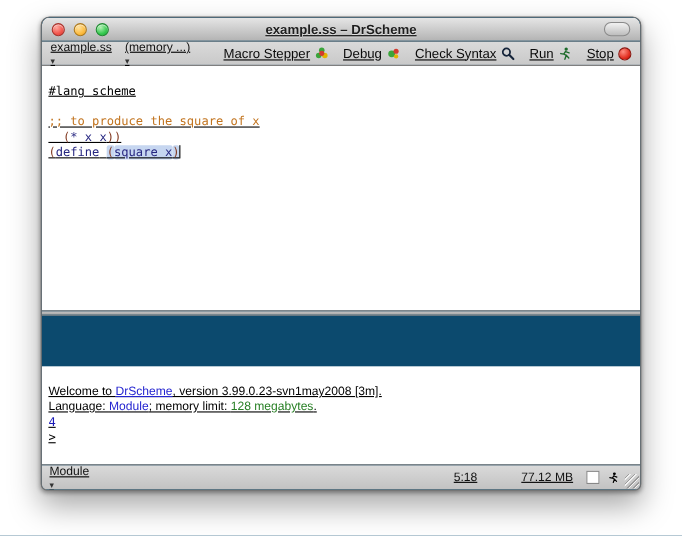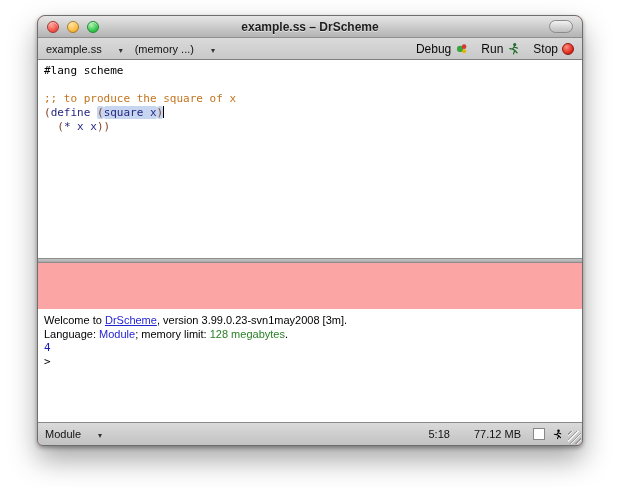--- a/index.html
+++ b/index.html
@@ -5,21 +5,21 @@
   html,body{margin:0;padding:0;}
   body{
     width:620px;height:487px;position:relative;overflow:hidden;
     background:#ffffff;
     font-family:"Liberation Sans", sans-serif;
   }
   .window{
     position:absolute;left:37px;top:15px;width:546px;height:431px;
     border:1px solid #6e6e6e;border-radius:8px 8px 6px 6px;
     box-shadow:0 2px 4px rgba(0,0,0,.35), 0 14px 28px rgba(0,0,0,.35);
-    display:flex;flex-direction:column;background:#fca5a5;box-sizing:border-box;overflow:hidden;
+    display:flex;flex-direction:column;background:#0c4a6e;box-sizing:border-box;overflow:hidden;text-decoration:underline;
   }
   
   .titlebar{
     flex:none;height:21px;position:relative;
     background:linear-gradient(#e6e6e6,#cfcfcf 45%,#b3b3b3);
     border-bottom:1px solid #8e8e8e;
     display:flex;align-items:center;justify-content:center;
     border-radius:7px 7px 0 0;
   }
   .lights{position:absolute;left:9px;top:0;bottom:0;display:flex;align-items:center;gap:8px;}
@@ -30,28 +30,28 @@
   .title{font-size:12px;font-weight:bold;color:#1d1d1d;text-shadow:0 1px 0 rgba(255,255,255,.55);}
   .toolbar-toggle{position:absolute;right:9px;top:4px;width:24px;height:13px;border-radius:7px;
     background:linear-gradient(#f2f2f2,#bdbdbd);border:1px solid #8a8a8a;box-sizing:border-box;}
   
   .toolbar{
     flex:none;height:21px;background:linear-gradient(#dadada,#c9c9c9);
     border-bottom:1px solid #7f7f7f;
     display:flex;align-items:center;padding:0 8px;font-size:11px;color:#111;
   }
   .tb-left{display:flex;align-items:center;gap:12px;}
-  .dropdown{display:flex;align-items:flex-end;gap:17px;cursor:default;white-space:nowrap;}
+  .dropdown{display:flex;align-items:flex-start;gap:3px;cursor:default;white-space:nowrap;flex-direction:column;}
   .arrow{font-size:8px;color:#333;line-height:1;}
   .tb-right{margin-left:auto;display:flex;align-items:center;gap:13px;font-size:12px;color:#0a0a0a;}
   .tb-btn{display:flex;align-items:center;gap:4px;white-space:nowrap;cursor:default;}
   .tb-btn svg,.tb-btn .dot{display:block;}
   .dot{width:12px;height:12px;border-radius:50%;background:radial-gradient(circle at 35% 30%,#ff8d80,#e02a1c 65%,#a81409);border:1px solid #8e1710;box-sizing:border-box;}
   
-  .editor{background:#fff;padding:4px 6px;overflow:hidden;}
+  .editor{background:#fff;padding:16px 6px;overflow:hidden;}
   .defs{flex:none;height:190px;}
   .splitter{flex:none;height:5px;background:linear-gradient(#c4c4c4,#a9a9a9);border-top:1px solid #8c8c8c;border-bottom:1px solid #8c8c8c;box-sizing:border-box;}
   .inter{flex:1;margin-top:46px;}
   .mono{font-family:"DejaVu Sans Mono", monospace;font-size:11px;line-height:14px;white-space:pre;min-height:14px;}
   .sans{font-family:"Liberation Sans", sans-serif;font-size:11px;line-height:14px;white-space:pre;min-height:14px;}
   .seg.plain{color:#000;}
   .seg.comment{color:#c2741f;}
   .seg.paren{color:#843c24;}
   .seg.ident{color:#262680;}
   .seg.const{color:#298026;}
@@ -60,21 +60,21 @@
   .seg.blue{color:#2525d0;}
   .seg.green{color:#298026;}
   .seg.hl{background:#c6d6f0;border-radius:2px;}
   .seg.caret{display:inline-block;width:0;border-left:1px solid #000;height:12px;vertical-align:-2px;}
   
   .statusbar{
     flex:none;height:22px;background:linear-gradient(#dadada,#c2c2c2);
     border-top:1px solid #8a8a8a;
     display:flex;align-items:center;padding:0 7px;font-size:11px;color:#111;position:relative;
   }
-  .pos{margin-left:auto;margin-right:24px;}
+  .pos{margin-left:auto;margin-right:40px;}
   .mem{margin-right:12px;}
   .gc-box{width:12px;height:12px;background:#fff;border:1px solid #888;box-sizing:border-box;margin-right:7px;}
   .runner{margin-right:12px;display:flex;align-items:center;}
   .grip{position:absolute;right:1px;bottom:1px;width:13px;height:13px;
     background:repeating-linear-gradient(135deg,rgba(0,0,0,0) 0 2px,#9a9a9a 2px 3px,#f2f2f2 3px 4px);}
 </style>
 </head>
 <body>
 
 <div class="window">
@@ -95,26 +95,46 @@
         <span>example.ss</span>
         <span class="arrow">▾</span>
       </div>
       <div class="dropdown">
         <span>(memory ...)</span>
         <span class="arrow">▾</span>
       </div>
     </div>
     <div class="tb-right">
       <div class="tb-btn">
+        <span>Macro Stepper</span>
+        <span>
+            <svg width="13" height="13" viewBox="0 0 14 14">
+              <circle cx="7" cy="4" r="2.7" fill="#3aa53a"></circle>
+              <circle cx="4" cy="9" r="2.7" fill="#3aa53a"></circle>
+              <circle cx="10" cy="9" r="2.7" fill="#e2b300"></circle>
+              <circle cx="7" cy="7" r="2.5" fill="#d23b2f"></circle>
+            </svg>
+          </span>
+      </div>
+      <div class="tb-btn">
         <span>Debug</span>
         <span>
             <svg width="13" height="13" viewBox="0 0 14 14">
               <circle cx="5.5" cy="7.5" r="3.4" fill="#3aa53a"></circle>
               <circle cx="9.8" cy="5" r="2.5" fill="#d23b2f"></circle>
               <circle cx="9.8" cy="10" r="2.1" fill="#e2b300"></circle>
+            </svg>
+          </span>
+      </div>
+      <div class="tb-btn">
+        <span>Check Syntax</span>
+        <span>
+            <svg width="13" height="13" viewBox="0 0 14 14">
+              <circle cx="5.8" cy="5.8" r="3.6" fill="none" stroke="#15243a" stroke-width="1.7"></circle>
+              <line x1="8.7" y1="8.7" x2="12.6" y2="12.6" stroke="#15243a" stroke-width="2.1" stroke-linecap="round"></line>
             </svg>
           </span>
       </div>
       <div class="tb-btn">
         <span>Run</span>
         <span>
             <svg width="13" height="14" viewBox="0 0 16 16">
               <circle cx="9.5" cy="2.6" r="1.9" fill="#1c6b2a"></circle>
               <path d="M9 5 L6.8 8.2 L9.6 9.6 L8 14 M6.8 8.2 L3.4 7.6 M9.6 5.8 L12.8 6.9 M9.6 9.6 L12.4 12.6" stroke="#1c6b2a" stroke-width="1.5" fill="none" stroke-linecap="round"></path>
             </svg>
@@ -124,22 +144,22 @@
         <span>Stop</span>
         <span class="dot"></span>
       </div>
     </div>
   </div>
 
   <div class="editor defs">
     <div class="mono"><span class="seg plain">#lang scheme</span></div>
     <div class="mono"></div>
     <div class="mono"><span class="seg comment">;; to produce the square of x</span></div>
+    <div class="mono"><span class="seg paren">  (</span><span class="seg ident">* x x</span><span class="seg paren">))</span></div>
     <div class="mono"><span class="seg paren">(</span><span class="seg ident">define</span><span class="seg plain"> </span><span class="seg paren hl">(</span><span class="seg ident hl">square x</span><span class="seg paren hl">)</span><span class="seg caret"></span></div>
-    <div class="mono"><span class="seg paren">  (</span><span class="seg ident">* x x</span><span class="seg paren">))</span></div>
   </div>
 
   <div class="splitter"></div>
 
   <div class="editor inter">
     <div class="sans"><span class="seg plain">Welcome to </span><span class="seg link">DrScheme</span><span class="seg plain">, version 3.99.0.23-svn1may2008 [3m].</span></div>
     <div class="sans"><span class="seg plain">Language: </span><span class="seg blue">Module</span><span class="seg plain">; memory limit: </span><span class="seg green">128 megabytes</span><span class="seg plain">.</span></div>
     <div class="mono"><span class="seg value">4</span></div>
     <div class="mono"><span class="seg plain">&gt;</span></div>
   </div>

